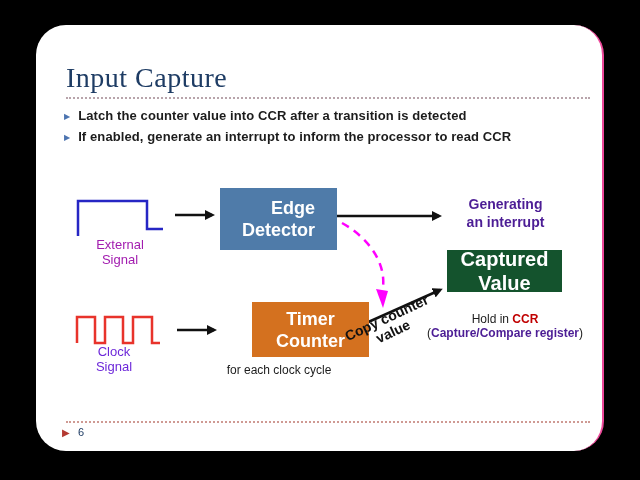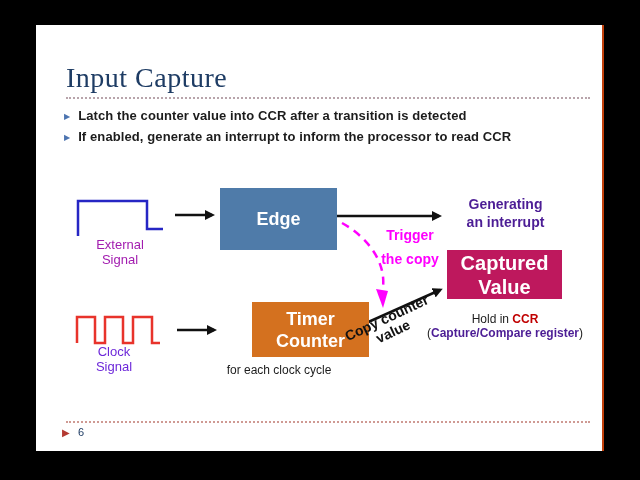--- a/index.html
+++ b/index.html
@@ -2,21 +2,21 @@
 <html><head>
 <meta charset="utf-8">
 <style>
   html,body{margin:0;padding:0;}
   body{
     width:640px;height:480px;background:#000;position:relative;overflow:hidden;
     font-family:"Liberation Sans",sans-serif;
   }
   .slide{
     position:absolute;left:36px;top:25px;width:566px;height:426px;
-    background:#ffffff;border-right:2px solid #c2410c;
+    background:#ffffff;border-right:2px solid #ec4899;border-radius:30px;
   }
   .abs{position:absolute;}
 
   .title{
     left:30px;top:36px;width:420px;
     font-family:"Liberation Serif","DejaVu Serif",serif;
     font-size:28px;line-height:34px;color:#1e3c64;letter-spacing:0.5px;
   }
   .title-divider{
     left:30px;top:72px;width:524px;height:0;
@@ -30,21 +30,21 @@
   .bullet-text{font-size:13px;line-height:14px;color:#1c1c1c;letter-spacing:0.1px;font-weight:bold;}
 
   svg.layer{left:0;top:0;}
 
   .box{
     display:flex;align-items:center;justify-content:center;text-align:center;
     color:#fff;font-weight:bold;font-size:18px;line-height:22px;
   }
   .box-edge{left:184px;top:163px;width:117px;height:62px;background:#4f7ba9;text-align:right;}
   .box-timer{left:184px;top:277px;width:117px;height:55px;background:#d4711f;margin-left:32px;}
-  .box-captured{left:411px;top:225px;width:115px;height:49px;background:#be185d;font-size:20px;line-height:24px;}
+  .box-captured{left:411px;top:225px;width:115px;height:42px;background:#14532d;font-size:20px;line-height:24px;}
 
   .sig-label{text-align:center;font-size:13px;line-height:15px;}
   .sig-label-ext{left:44px;top:212px;width:80px;color:#a21caf;}
   .sig-label-clk{left:38px;top:319px;width:80px;color:#6d28d9;}
 
   .gen-interrupt{left:402px;top:170px;width:135px;text-align:center;
     font-weight:bold;font-size:14px;line-height:18px;color:#4c1d95;}
   .trigger-copy{left:330px;top:198px;width:88px;text-align:center;
     font-weight:bold;font-size:14px;line-height:24px;color:#ff00ff;}
   .copy-counter{left:302px;top:285px;width:104px;text-align:center;
@@ -110,42 +110,39 @@
     <div>Signal</div>
   </div>
   <div class="abs sig-label sig-label-clk">
     <div>Clock</div>
     <div>Signal</div>
   </div>
 
   <div class="abs box box-edge">
     <div>
       <div>Edge</div>
+      <div>Detector</div>
     </div>
   </div>
   <div class="abs box box-timer">
     <div>
       <div>Timer</div>
       <div>Counter</div>
     </div>
   </div>
   <div class="abs box box-captured">
     <div>
       <div>Captured</div>
       <div>Value</div>
     </div>
   </div>
 
   <div class="abs gen-interrupt">
     <div>Generating</div>
     <div>an interrupt</div>
-  </div>
-  <div class="abs trigger-copy">
-    <div>Trigger</div>
-    <div>the copy</div>
   </div>
   <div class="abs copy-counter">
     <div>Copy counter</div>
     <div>value</div>
   </div>
   <div class="abs counter-note">
     <div>for each clock cycle</div>
   </div>
   <div class="abs hold-line">
     <span>Hold in </span><span class="ccr">CCR</span>

